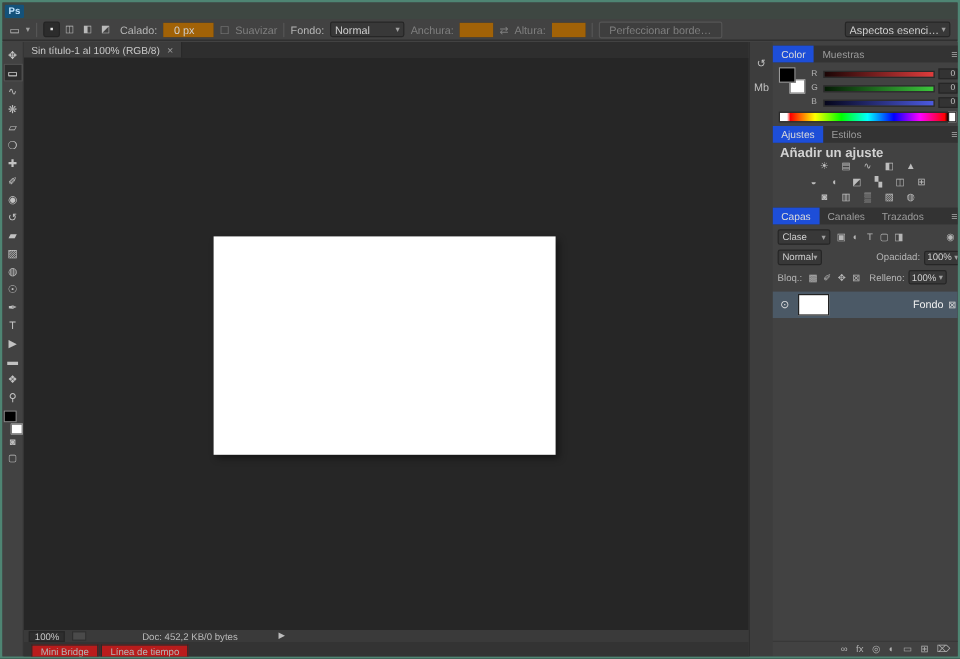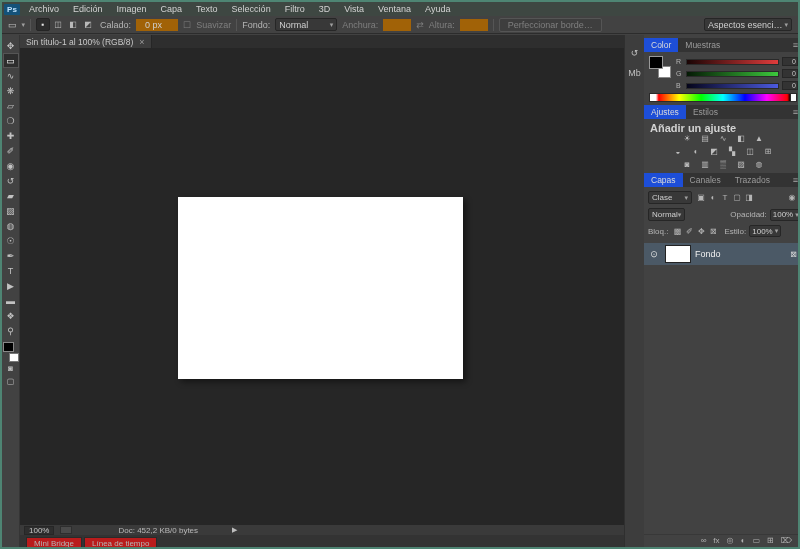--- a/index.html
+++ b/index.html
@@ -7,21 +7,21 @@
   body { font-family:"Liberation Sans", sans-serif; }
   #app {
     position:relative; width:800px; height:549px; overflow:hidden;
     background:#424242; border:2px solid #4e8573; color:#cfcfcf;
     font-size:10px;
   }
   .abs { position:absolute; }
 
   
   #menubar { left:0; top:0; right:0; height:14px; background:#3e4742;
-    display:flex; align-items:center; gap:2px; padding-left:2px; }
+    display:flex; align-items:center; gap:2px; padding-left:2px;justify-content:space-between; }
   #ps-logo { width:16px; height:11px; background:#14527a; color:#bfe3ff;
     font-size:8px; font-weight:bold; display:flex; align-items:center; justify-content:center; border-radius:1px; }
   #menubar [data-name="menu-item"] { padding:0 7px; font-size:9px; color:#d2d2d2; cursor:default; }
 
   
   #optionsbar { left:0; top:14px; right:0; height:18px; background:#424242;
     border-bottom:1px solid #2c2c2c; display:flex; align-items:center; gap:5px; padding:0 6px; font-size:9px; }
   .opt-sep { width:1px; height:12px; background:#555; }
   .opt-label { color:#b5b5b5; }
   .opt-label.dim, .dim { color:#7f7f7f; }
@@ -114,48 +114,35 @@
   #layers-panel { top:138px; bottom:0; }
   .layers-row { display:flex; align-items:center; gap:3px; padding:0 4px; margin-top:4px; font-size:8px; }
   .mini-icon { width:12px; height:11px; display:flex; align-items:center; justify-content:center; color:#b5b5b5; font-size:8px; }
   #blend-dropdown { width:62px; }
   #kind-dropdown { width:44px; }
   .spin-box { background:#383838; border:1px solid #262626; border-radius:2px; height:12px;
     padding:0 2px; display:flex; align-items:center; color:#cfcfcf; font-size:8px; gap:2px; }
   #layer-row { margin-top:6px; height:22px; background:#4b5966; display:flex; align-items:center; gap:4px; padding:0 3px; }
   #layer-eye { width:14px; text-align:center; color:#ddd; font-size:9px; }
   #layer-thumb { width:26px; height:18px; background:#fff; border:1px solid #222; }
-  #layer-name { flex:1; color:#f0f0f0; font-size:9px; }
+  #layer-name { flex:1; color:#f0f0f0; font-size:9px;text-align:right; }
   #layer-lock { color:#d8d8d8; font-size:8px; padding-right:2px; }
   #layers-footer { position:absolute; left:0; right:0; bottom:1px; height:12px; display:flex;
     align-items:center; justify-content:flex-end; gap:7px; padding-right:10px; border-top:1px solid #383838; }
   #layers-footer [data-name$="-icon"] { color:#b0b0b0; font-size:8px; }
 
   .caret { font-size:7px; color:#9f9f9f; }
 </style>
 </head>
 <body>
 
 <div id="app" data-name="photoshop-window">
 
   <div id="menubar" class="abs" data-name="menu-bar">
     <div id="ps-logo" data-name="photoshop-logo">Ps</div>
-    <div style="display:flex;">
-        <span data-name="menu-item">Archivo</span>
-        <span data-name="menu-item">Edición</span>
-        <span data-name="menu-item">Imagen</span>
-        <span data-name="menu-item">Capa</span>
-        <span data-name="menu-item">Texto</span>
-        <span data-name="menu-item">Selección</span>
-        <span data-name="menu-item">Filtro</span>
-        <span data-name="menu-item">3D</span>
-        <span data-name="menu-item">Vista</span>
-        <span data-name="menu-item">Ventana</span>
-        <span data-name="menu-item">Ayuda</span>
-      </div>
   </div>
 
   <div id="optionsbar" class="abs" data-name="options-bar">
     <span data-name="tool-preset-icon" style="color:#c5c5c5;">▭</span>
     <span class="caret" data-name="tool-preset-caret-icon">▾</span>
     <span class="opt-sep" data-name="options-separator"></span>
     <span style="display:flex;gap:1px;">
         <span class="mode-btn selected" data-name="new-selection-icon">▪</span>
         <span class="mode-btn" data-name="add-to-selection-icon">◫</span>
         <span class="mode-btn" data-name="subtract-from-selection-icon">◧</span>
@@ -353,21 +340,21 @@
       </div>
 
       <div class="layers-row" data-name="lock-row">
         <span class="opt-label" style="font-size:8px;" data-name="lock-label">Bloq.:</span>
         <span style="display:flex;">
             <span class="mini-icon" data-name="lock-transparency-icon">▩</span>
             <span class="mini-icon" data-name="lock-image-icon">✐</span>
             <span class="mini-icon" data-name="lock-position-icon">✥</span>
             <span class="mini-icon" data-name="lock-all-icon">⊠</span>
           </span>
-        <span class="opt-label" style="font-size:8px;margin-left:2px;" data-name="fill-label">Estilo:</span>
+        <span class="opt-label" style="font-size:8px;margin-left:2px;" data-name="fill-label">Relleno:</span>
         <span class="spin-box" data-name="fill-field">
           <span data-name="fill-value">100%</span>
           <span class="caret" data-name="chevron-down-icon">▾</span>
         </span>
       </div>
 
       <div id="layer-row" data-name="layer-row">
         <span id="layer-eye" data-name="visibility-eye-icon">⊙</span>
         <span id="layer-thumb" data-name="layer-thumbnail"></span>
         <span id="layer-name" data-name="layer-name">Fondo</span>

